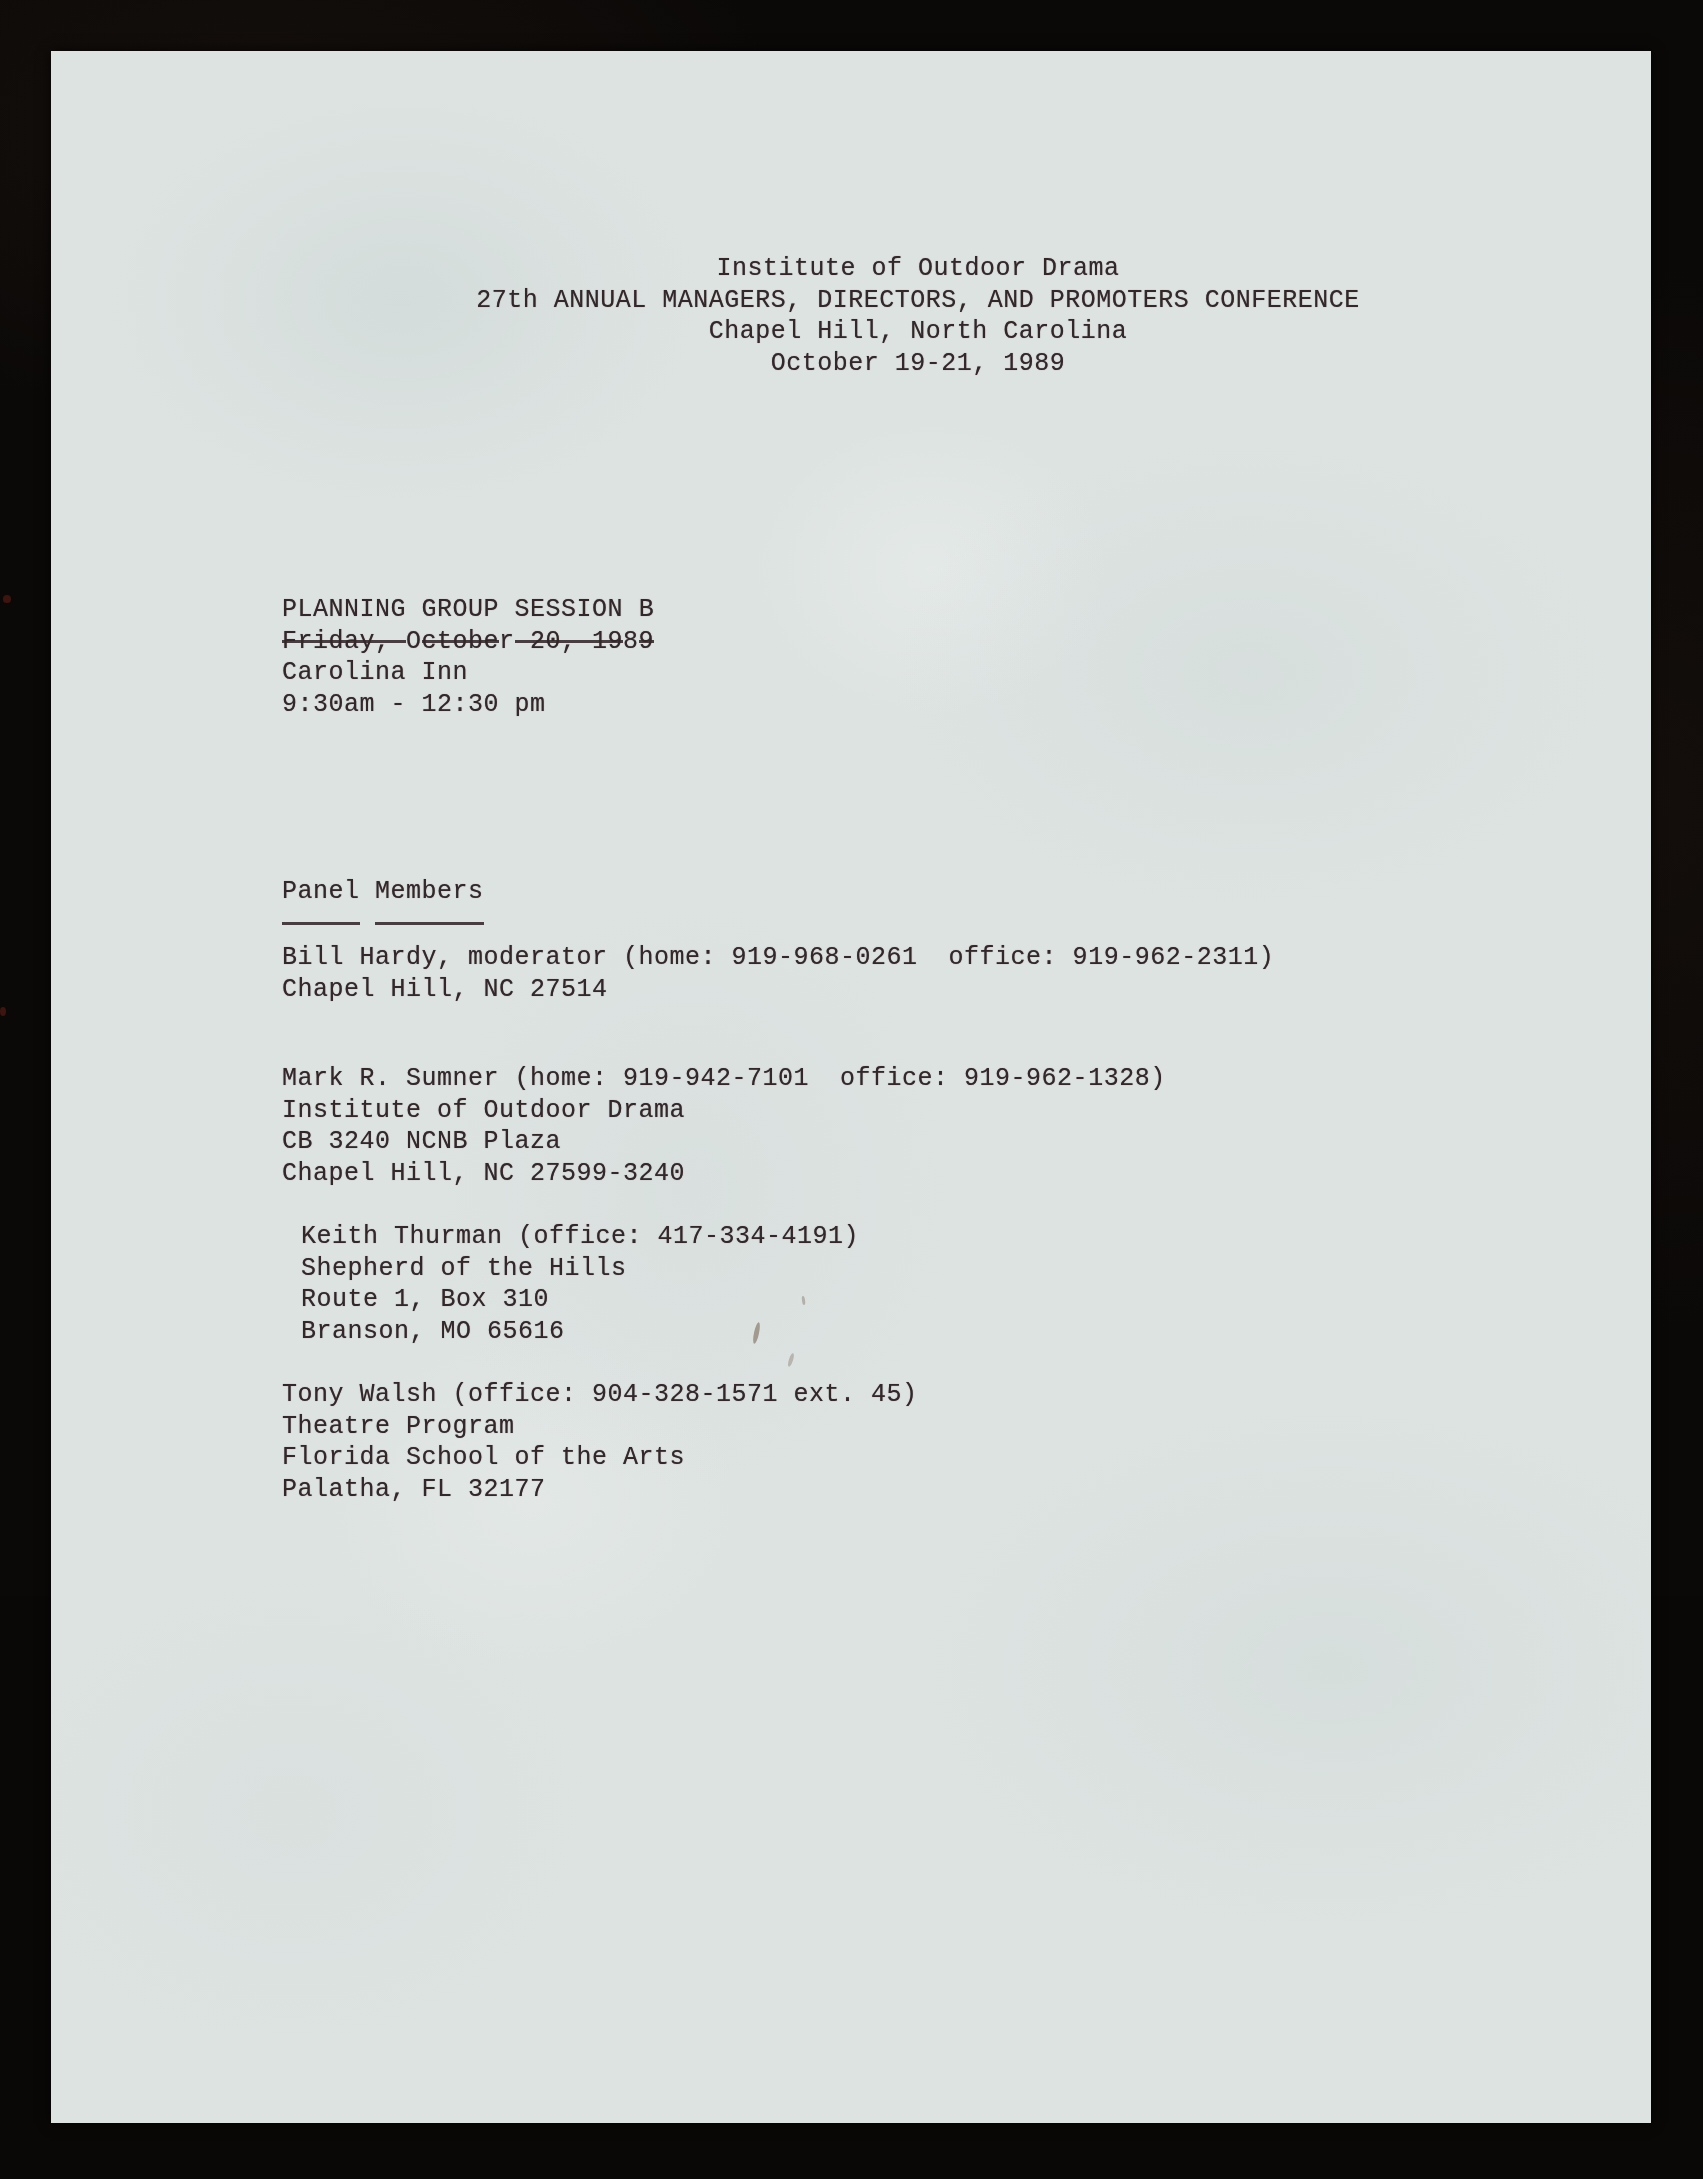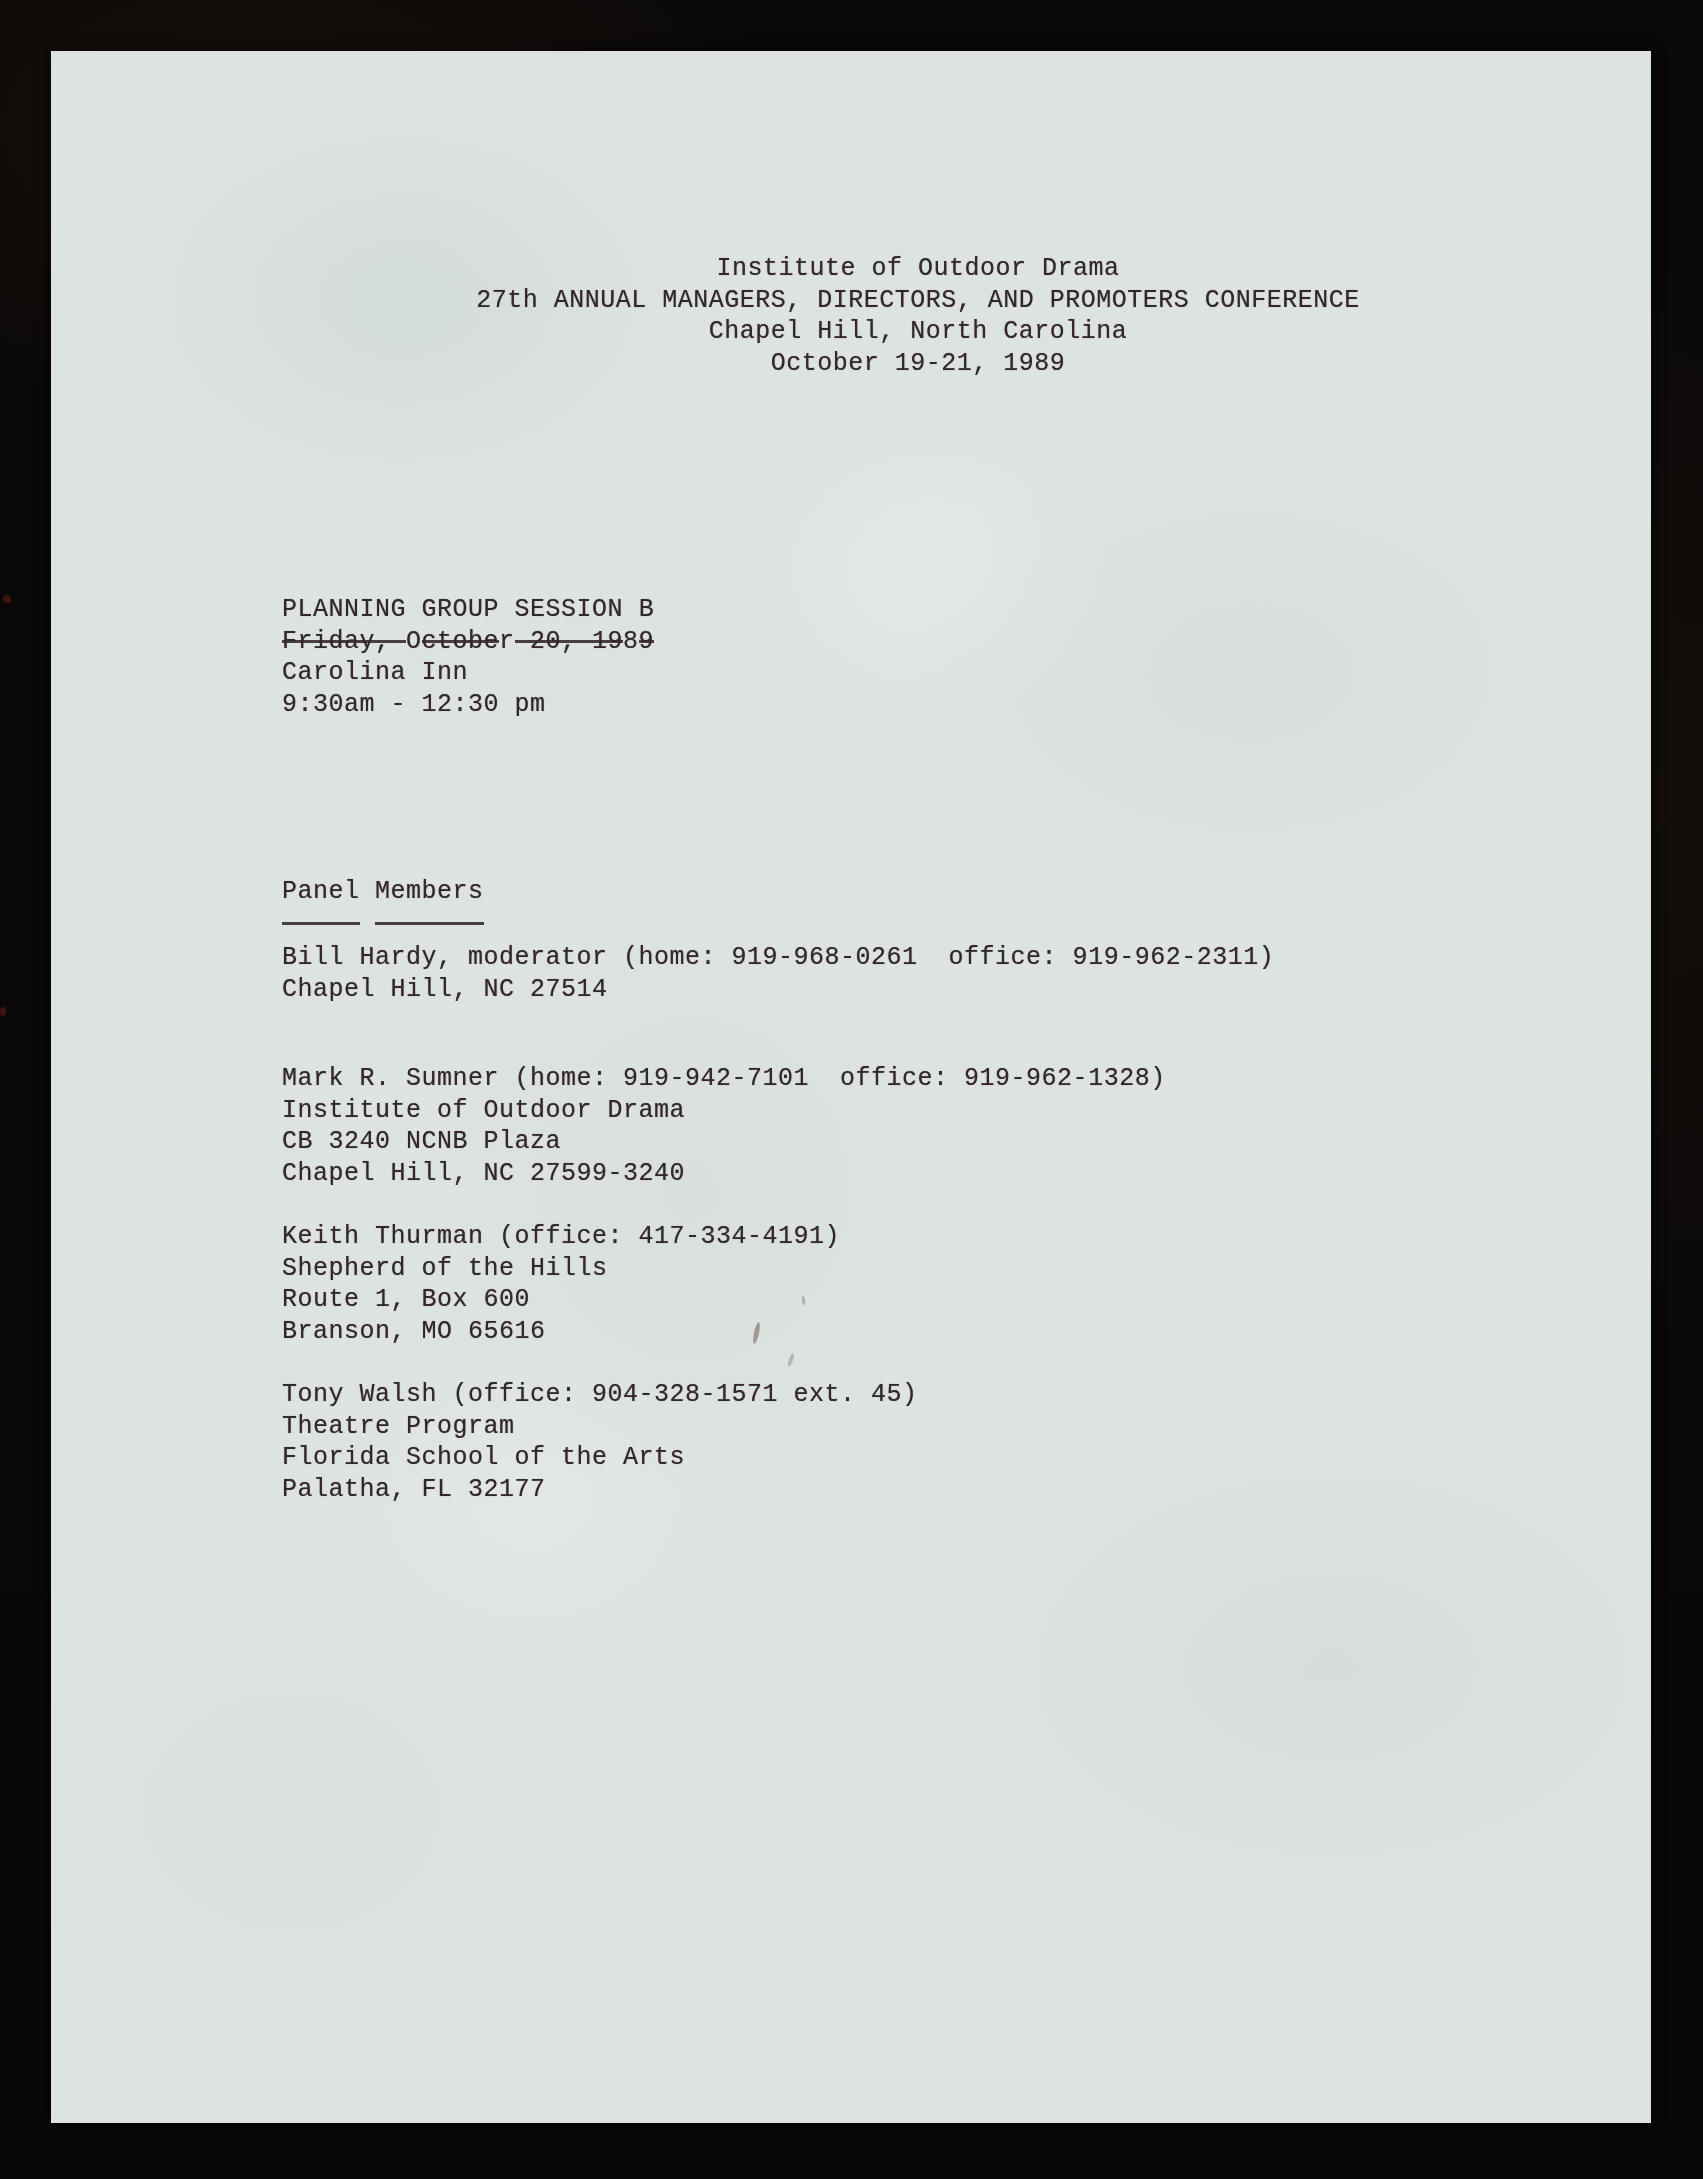--- a/index.html
+++ b/index.html
@@ -64,21 +64,21 @@
     position: absolute;
     left: 231px;
     top: 825px;
   }
   .member-block {
     position: absolute;
     left: 231px;
   }
   .member-0 { top: 891px; }
   .member-1 { top: 1012px; }
-  .member-2 { top: 1170px; }
+  .member-2 { top: 1170px; margin-left: 19px; }
   .member-3 { top: 1328px; }
   .heading .uw {
     border-bottom: 3.4px solid rgba(51,39,42,0.88);
     padding-bottom: 16px;
   }
   
   .fleck {
     position: absolute;
     background: rgba(101,77,60,0.55);
     border-radius: 50%;
@@ -129,21 +129,21 @@
     <div class="member-block member-1">
       <div class="line">Mark R. Sumner (home: 919-942-7101  office: 919-962-1328)</div>
       <div class="line">Institute of Outdoor Drama</div>
       <div class="line">CB 3240 NCNB Plaza</div>
       <div class="line">Chapel Hill, NC 27599-3240</div>
     </div>
 
     <div class="member-block member-2">
       <div class="line">Keith Thurman (office: 417-334-4191)</div>
       <div class="line">Shepherd of the Hills</div>
-      <div class="line">Route 1, Box 600</div>
+      <div class="line">Route 1, Box 310</div>
       <div class="line">Branson, MO 65616</div>
     </div>
 
     <div class="member-block member-3">
       <div class="line">Tony Walsh (office: 904-328-1571 ext. 45)</div>
       <div class="line">Theatre Program</div>
       <div class="line">Florida School of the Arts</div>
       <div class="line">Palatha, FL 32177</div>
     </div>
 

